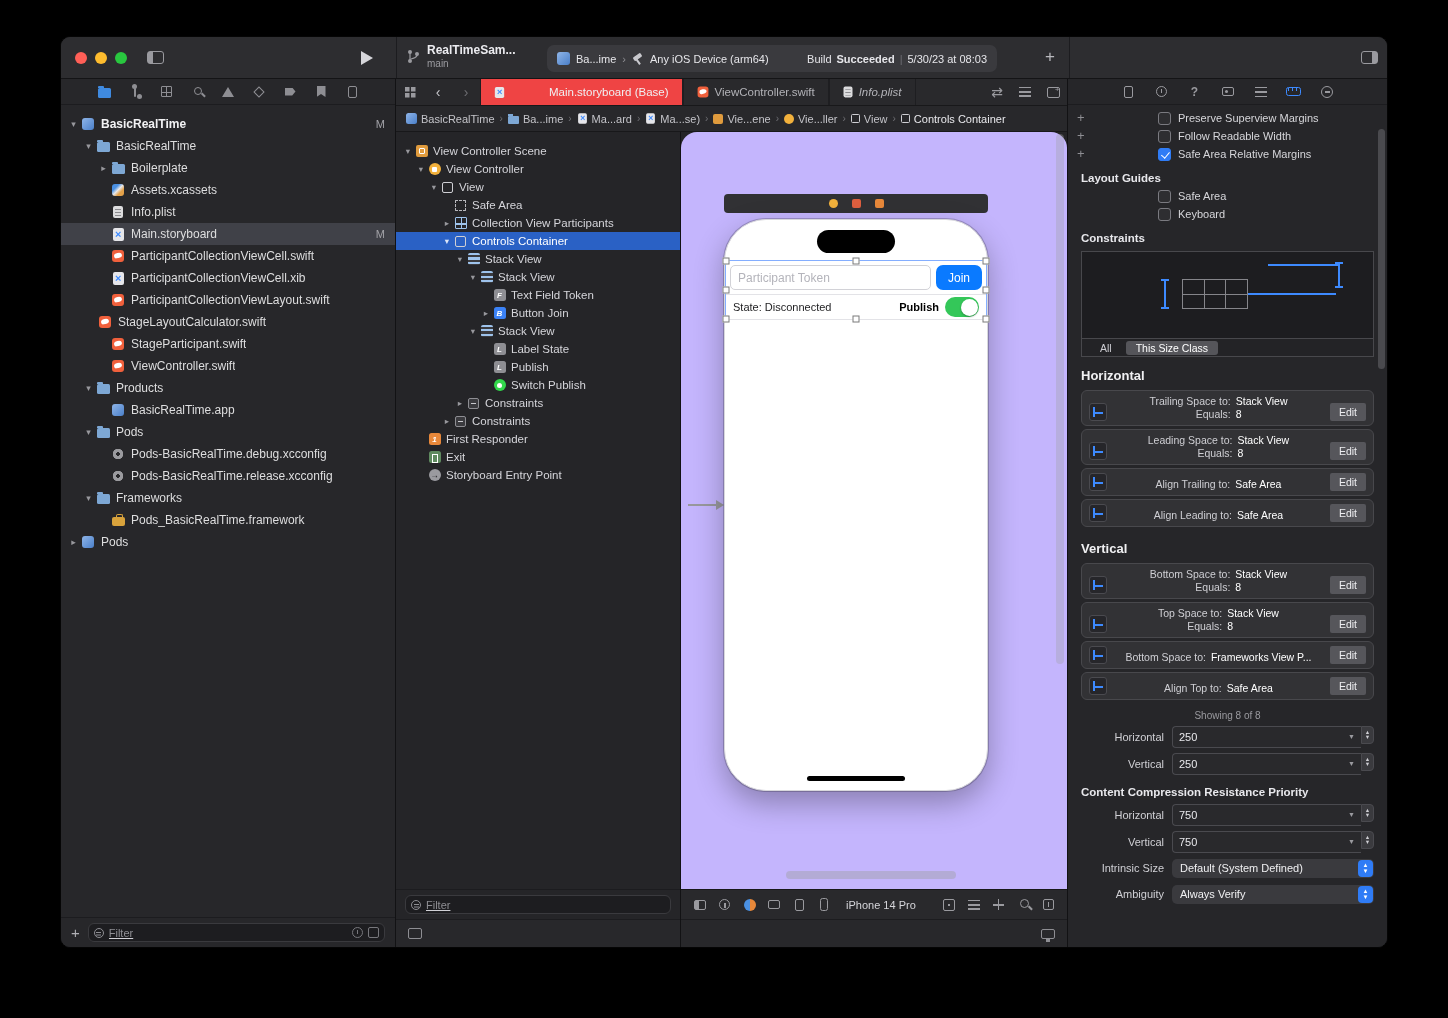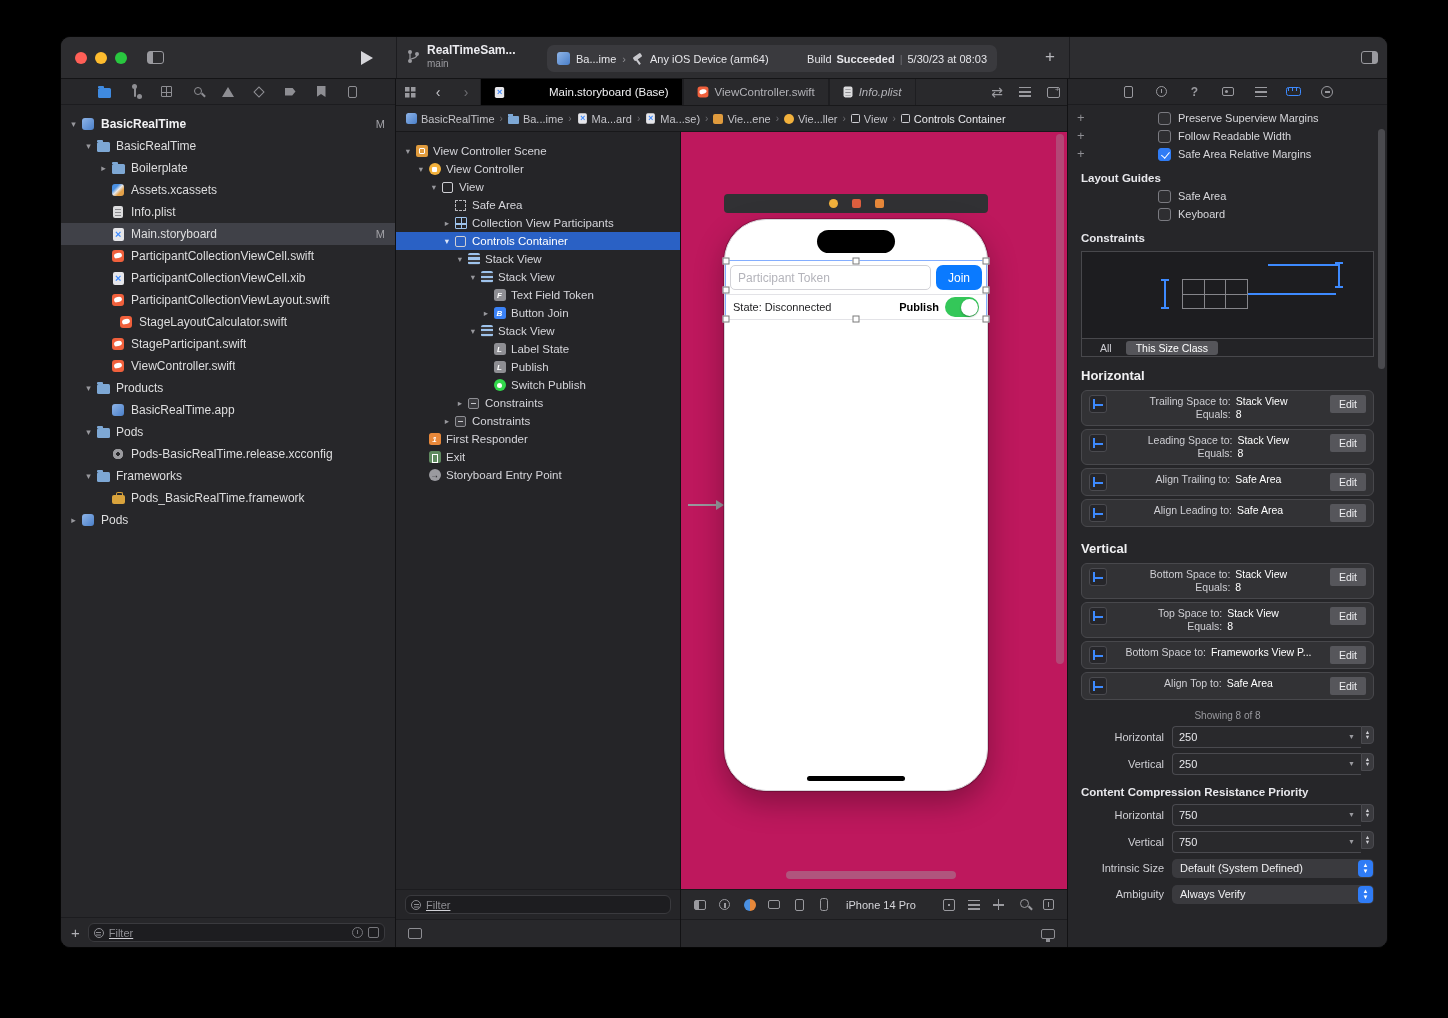--- a/index.html
+++ b/index.html
@@ -88,21 +88,21 @@
   .mini-circle { width:11px; height:11px; border:1.2px solid #77777c; border-radius:50%; flex:none; position:relative; }
   .mini-circle::after { content:""; position:absolute; left:4px; top:2px; width:1.2px; height:3.5px; background:#77777c; }
   .mini-box { width:11px; height:11px; border:1.2px solid #77777c; border-radius:2px; flex:none; }
 
   
   .editor-col { flex:1; min-width:0; display:flex; flex-direction:column; }
   .tabbar { height:27px; flex:none; background:#29292c; border-bottom:1px solid #18181a; display:flex; align-items:stretch; }
   .tbico { width:28px; display:flex; align-items:center; justify-content:center; color:#9a9a9f; font-size:14px; flex:none; }
   .grid4 { width:11px; height:11px; background:linear-gradient(#9a9a9f,#9a9a9f) 0 0/4.5px 4.5px no-repeat,linear-gradient(#9a9a9f,#9a9a9f) 100% 0/4.5px 4.5px no-repeat,linear-gradient(#9a9a9f,#9a9a9f) 0 100%/4.5px 4.5px no-repeat,linear-gradient(#9a9a9f,#9a9a9f) 100% 100%/4.5px 4.5px no-repeat; }
   .tab { display:flex; align-items:center; gap:6px; padding:0 13px; font-size:11.5px; color:#b2b2b7; border-right:1px solid #1e1e21; border-left:1px solid #1e1e21; white-space:nowrap; }
-  .tab.active { background:#000000; color:#f0f0f2;gap:44px; }
+  .tab.active { background:#ef4444; color:#f0f0f2;gap:44px; }
   .tab .sbx { transform:scale(.85); }
   .tab .swift-i,.tab .plist-i { transform:scale(.9); }
   .tab.italic { font-style:italic; }
   .ico-lines { width:12px; height:10px; background:repeating-linear-gradient(to bottom,#9a9a9f 0 1.5px,transparent 1.5px 4.2px); }
   .ico-split { width:13px; height:11px; border:1.3px solid #9a9a9f; border-radius:2px; position:relative; }
   .ico-split::after { content:"+"; position:absolute; right:-1px; top:-3px; font-size:8px; color:#9a9a9f; }
   .tab-spacer { flex:1; }
 
   .jumpbar { height:26px; flex:none; background:#28282b; border-bottom:1px solid #18181a; display:flex; align-items:center; padding:0 10px; gap:5px; overflow:hidden; }
   .jb-item { display:flex; align-items:center; gap:4px; font-size:11px; color:#c4c4c9; white-space:nowrap; }
@@ -149,21 +149,21 @@
   .exit-i::after { content:""; position:absolute; left:3.5px; top:2.5px; width:3.5px; height:7px; border:1px solid #fff; }
   .entry-i { width:12px; height:12px; border-radius:50%; background:#9a9a9f; display:flex; align-items:center; justify-content:center; color:#26262a; font-size:8.5px; font-weight:700; }
   .entry-i::before { content:"→"; }
   .outline-filter { height:30px; flex:none; border-top:1px solid #1c1c1f; display:flex; align-items:center; padding:0 9px; }
   .strip { height:28px; flex:none; border-top:1px solid #1c1c1f; background:#28282b; display:flex; align-items:center; padding:0 12px; }
   .strip-ico { width:14px; height:11px; border:1.3px solid #8e8e93; border-radius:2px; }
   .strip-ico.screen { width:14px; height:10px; position:relative; }
   .strip-ico.screen::after { content:""; position:absolute; left:4px; bottom:-4px; width:4px; height:2.5px; background:#8e8e93; }
 
   
-  .canvas-col { flex:1; min-width:0; display:flex; flex-direction:column; background:#be185d; }
+  .canvas-col { flex:1; min-width:0; display:flex; flex-direction:column; background:#c4b5fd;border-radius:16px; }
   .canvas-area { flex:1; position:relative; overflow:hidden; }
   .dock { position:absolute; left:43px; top:62px; width:264px; height:19px; background:#313134; border-radius:4px; display:flex; align-items:center; justify-content:center; gap:14px; }
   .dk1 { width:9px; height:9px; border-radius:50%; background:#f2b13c; }
   .dk2 { width:9px; height:9px; border-radius:2px; background:#de5f3f; }
   .dk3 { width:9px; height:9px; border-radius:2px; background:#e8883a; }
   .phone { position:absolute; left:43px; top:87px; width:264px; height:572px; background:#fff; border-radius:42px; border:1px solid #d8d8dc; box-shadow:0 0 0 1px rgba(0,0,0,.2),0 12px 30px rgba(0,0,0,.3); }
   .notch { position:absolute; top:10px; left:50%; transform:translateX(-50%); width:78px; height:23px; background:#000; border-radius:12px; }
   .homebar { position:absolute; bottom:9px; left:50%; transform:translateX(-50%); width:98px; height:5px; background:#000; border-radius:3px; }
   .controls { position:absolute; left:0; right:0; top:40px; height:60px; border:1px solid rgba(110,160,255,.85); }
   .crow1 { position:absolute; left:4px; right:4px; top:4px; height:25px; display:flex; gap:5px; }
@@ -231,21 +231,21 @@
   .pg .v1 { position:absolute; left:33%; top:0; bottom:0; width:1px; background:#85858a; }
   .pg .v2 { position:absolute; left:66%; top:0; bottom:0; width:1px; background:#85858a; }
   .pg .h1 { position:absolute; top:50%; left:0; right:0; height:1px; background:#85858a; }
   .bl { position:absolute; background:#3d8aff; }
   .blv { width:2px; } .blh { height:2px; }
   .blv::before,.blv::after { content:""; position:absolute; left:-3px; width:8px; height:2px; background:#3d8aff; }
   .blv::before { top:0; } .blv::after { bottom:0; }
   .segrow { margin:0 13px; border:1px solid #48484c; border-top:none; height:18px; display:flex; align-items:center; gap:4px; padding-left:8px; background:#232326; font-size:10.5px; color:#cfcfd4; }
   .seg { padding:1px 10px; border-radius:3px; }
   .seg.on { background:#55555a; color:#fff; }
-  .ccard { display:flex; align-items:flex-start; background:#323235; border:1px solid #48484c; border-radius:6px; margin:3px 13px; padding:4px 7px; min-height:26px; }
+  .ccard { display:flex; align-items:flex-end; background:#323235; border:1px solid #48484c; border-radius:6px; margin:3px 13px; padding:4px 7px; min-height:26px; }
   .cico { width:18px; height:18px; background:#26262a; border:1px solid #4a4a4f; border-radius:3px; position:relative; flex:none; margin-right:7px; }
   .cico::before { content:""; position:absolute; left:3px; top:3px; bottom:3px; width:2px; background:#3d8aff; }
   .cico::after { content:""; position:absolute; left:5px; top:8px; width:8px; height:2px; background:#3d8aff; }
   .ctext { flex:1; display:grid; grid-template-columns:max-content max-content; justify-content:center; column-gap:5px; font-size:10.5px; line-height:13px; }
   .ckey { text-align:right; color:#cfcfd4; }
   .cval { color:#fff; }
   .editbtn { background:#56565b; border-radius:2px; color:#ededf0; font-size:10.5px; padding:3px 9px; margin-left:7px; flex:none; }
   .showing { text-align:center; color:#9a9a9f; font-size:10px; padding:7px 0 2px; }
   .prow { display:flex; align-items:center; gap:8px; padding:2.5px 13px 2.5px 0; }
   .plabel { width:96px; text-align:right; color:#d0d0d5; flex:none; }
@@ -393,21 +393,21 @@
             </span>
             <span class="lb">ParticipantCollectionViewCell.xib</span>
           </div>
         <div class="trow" style="padding-left:36px">
             <span class="disc"></span>
             <span class="icw">
               <i class="swift-i"></i>
             </span>
             <span class="lb">ParticipantCollectionViewLayout.swift</span>
           </div>
-        <div class="trow" style="padding-left:44px">
+        <div class="trow" style="padding-left:23px">
             <span class="disc"></span>
             <span class="icw">
               <i class="swift-i"></i>
             </span>
             <span class="lb">StageLayoutCalculator.swift</span>
           </div>
         <div class="trow" style="padding-left:36px">
             <span class="disc"></span>
             <span class="icw">
               <i class="swift-i"></i>
@@ -434,20 +434,27 @@
               <i class="app-i"></i>
             </span>
             <span class="lb">BasicRealTime.app</span>
           </div>
         <div class="trow" style="padding-left:21px">
             <span class="disc">▾</span>
             <span class="icw">
               <i class="folder-i"></i>
             </span>
             <span class="lb">Pods</span>
+          </div>
+        <div class="trow" style="padding-left:36px">
+            <span class="disc"></span>
+            <span class="icw">
+              <i class="xcconfig-i"></i>
+            </span>
+            <span class="lb">Pods-BasicRealTime.debug.xcconfig</span>
           </div>
         <div class="trow" style="padding-left:36px">
             <span class="disc"></span>
             <span class="icw">
               <i class="xcconfig-i"></i>
             </span>
             <span class="lb">Pods-BasicRealTime.release.xcconfig</span>
           </div>
         <div class="trow" style="padding-left:21px">
             <span class="disc">▾</span>

